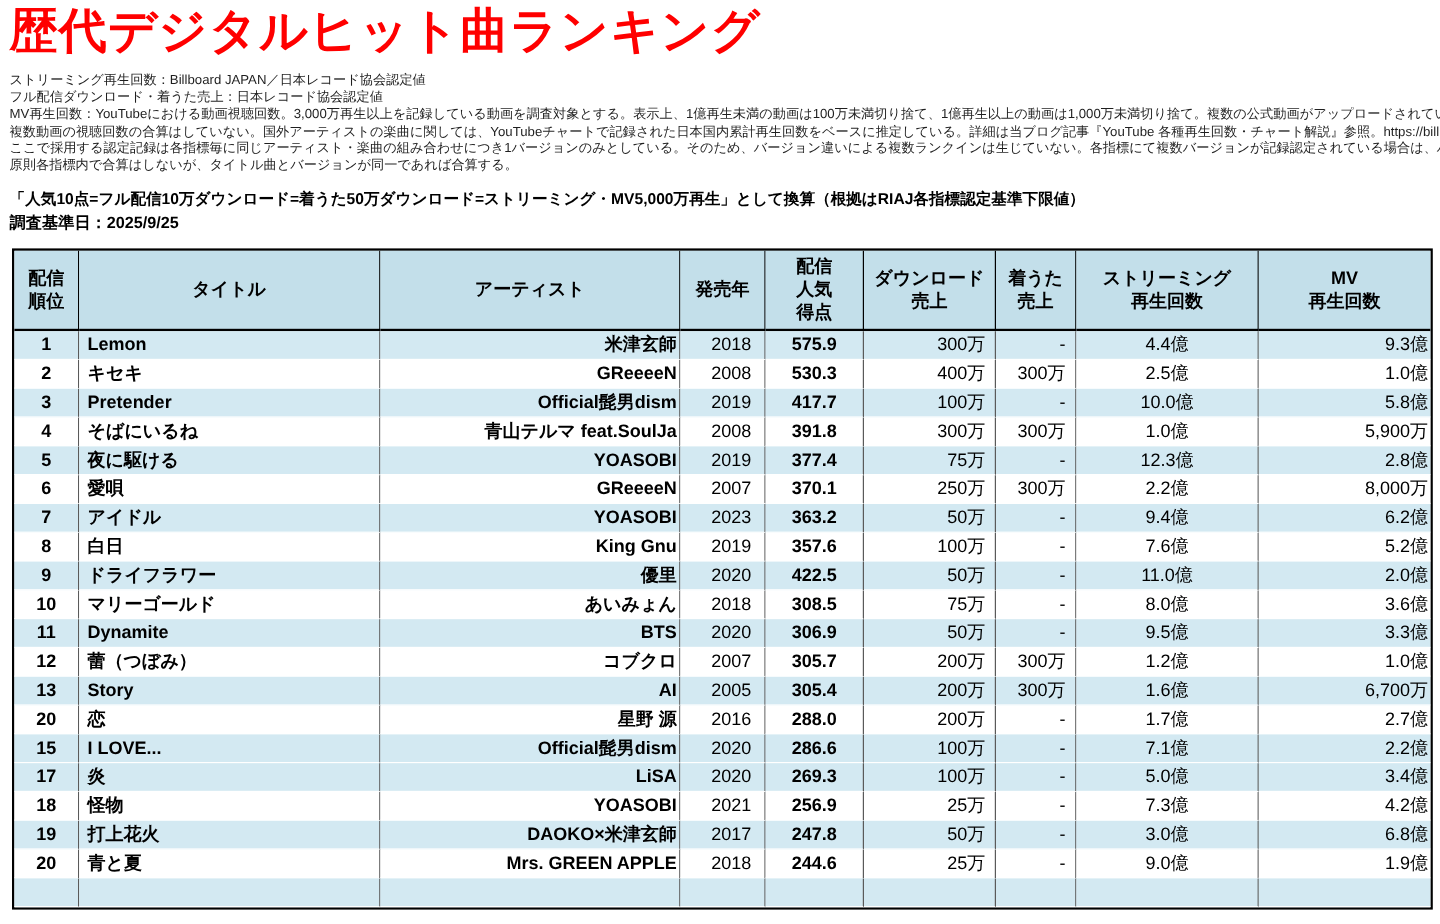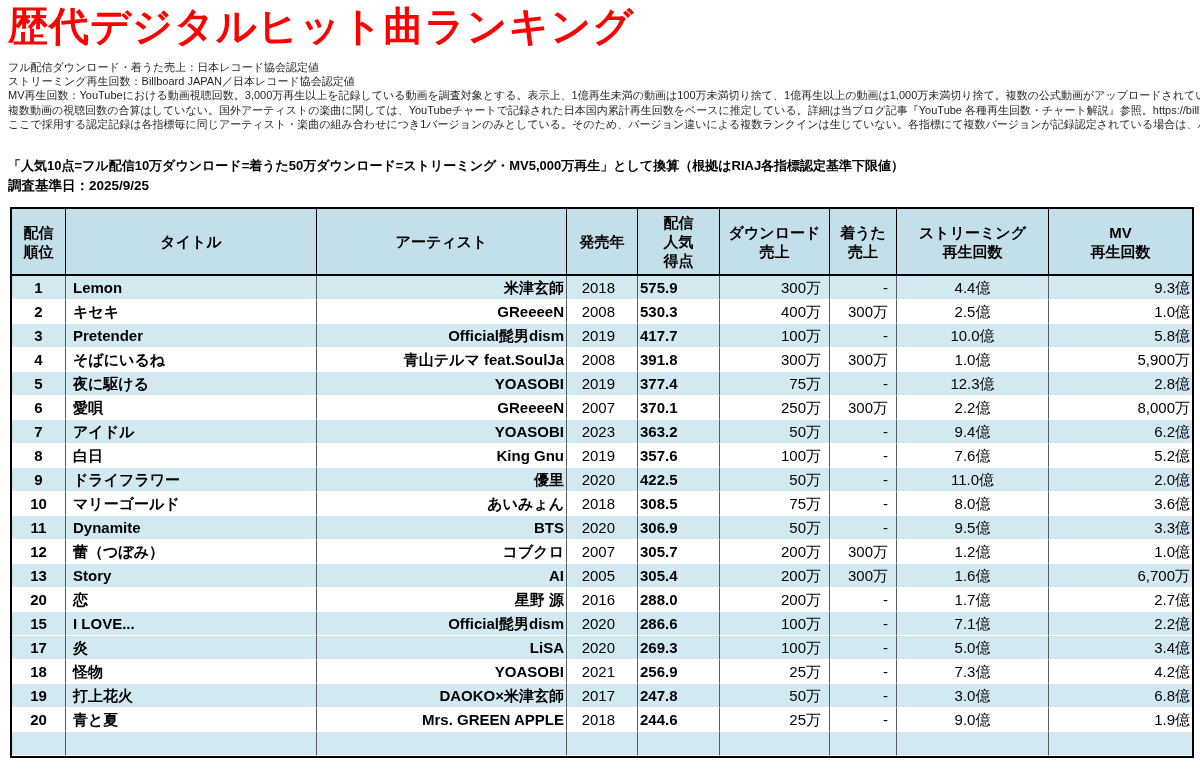--- a/index.html
+++ b/index.html
@@ -54,38 +54,39 @@
     border-right:1px solid var(--body-border);
     border-bottom:1px solid #ffffff;
     overflow:hidden;white-space:nowrap;
   }
   td:last-child{border-right:none;}
   tr.odd td{background:var(--stripe-blue);}
   tr.even td{background:#ffffff;}
   td.c1{text-align:center;font-weight:bold;}
   td.c2{text-align:left;font-weight:bold;padding-left:7px;}
   td.c3{text-align:right;font-weight:bold;padding-left:7px;}
-  td.c4{text-align:right;padding-right:22px;}
-  td.c5{text-align:left;font-weight:bold;}
+  td.c4{text-align:right;padding-right:11px;}
+  td.c5{text-align:center;font-weight:bold;}
   td.c6{text-align:right;padding-right:8px;}
   td.c7{text-align:right;padding-right:8px;}
   td.c8{text-align:center;}
   td.c9{text-align:right;}
 </style>
 </head>
 <body>
 
 <h1 class="page-title">歴代デジタルヒット曲ランキング</h1>
 
 <div class="notes">
+  <div>ストリーミング再生回数：Billboard JAPAN／日本レコード協会認定値</div>
   <div>フル配信ダウンロード・着うた売上：日本レコード協会認定値</div>
-  <div>ストリーミング再生回数：Billboard JAPAN／日本レコード協会認定値</div>
   <div>MV再生回数：YouTubeにおける動画視聴回数。3,000万再生以上を記録している動画を調査対象とする。表示上、1億再生未満の動画は100万未満切り捨て、1億再生以上の動画は1,000万未満切り捨て。複数の公式動画がアップロードされている曲は、最も視聴回数が多い動画のみ紐付ける。</div>
   <div>複数動画の視聴回数の合算はしていない。国外アーティストの楽曲に関しては、YouTubeチャートで記録された日本国内累計再生回数をベースに推定している。詳細は当ブログ記事『YouTube 各種再生回数・チャート解説』参照。https://billion-hits.hatenablog.com/entry/youtube</div>
   <div>ここで採用する認定記録は各指標毎に同じアーティスト・楽曲の組み合わせにつき1バージョンのみとしている。そのため、バージョン違いによる複数ランクインは生じていない。各指標にて複数バージョンが記録認定されている場合は、バージョン内容に関係なく、その組み合わせにおける最大値を適用する。</div>
+  <div>原則各指標内で合算はしないが、タイトル曲とバージョンが同一であれば合算する。</div>
 </div>
 
 <div class="conversion-note">「人気10点=フル配信10万ダウンロード=着うた50万ダウンロード=ストリーミング・MV5,000万再生」として換算（根拠はRIAJ各指標認定基準下限値）</div>
 <div class="survey-date">調査基準日：2025/9/25</div>
 
 <div class="table-wrap">
   <table class="ranking">
     <colgroup>
       <col style="width:54px">
         <col style="width:251px">

